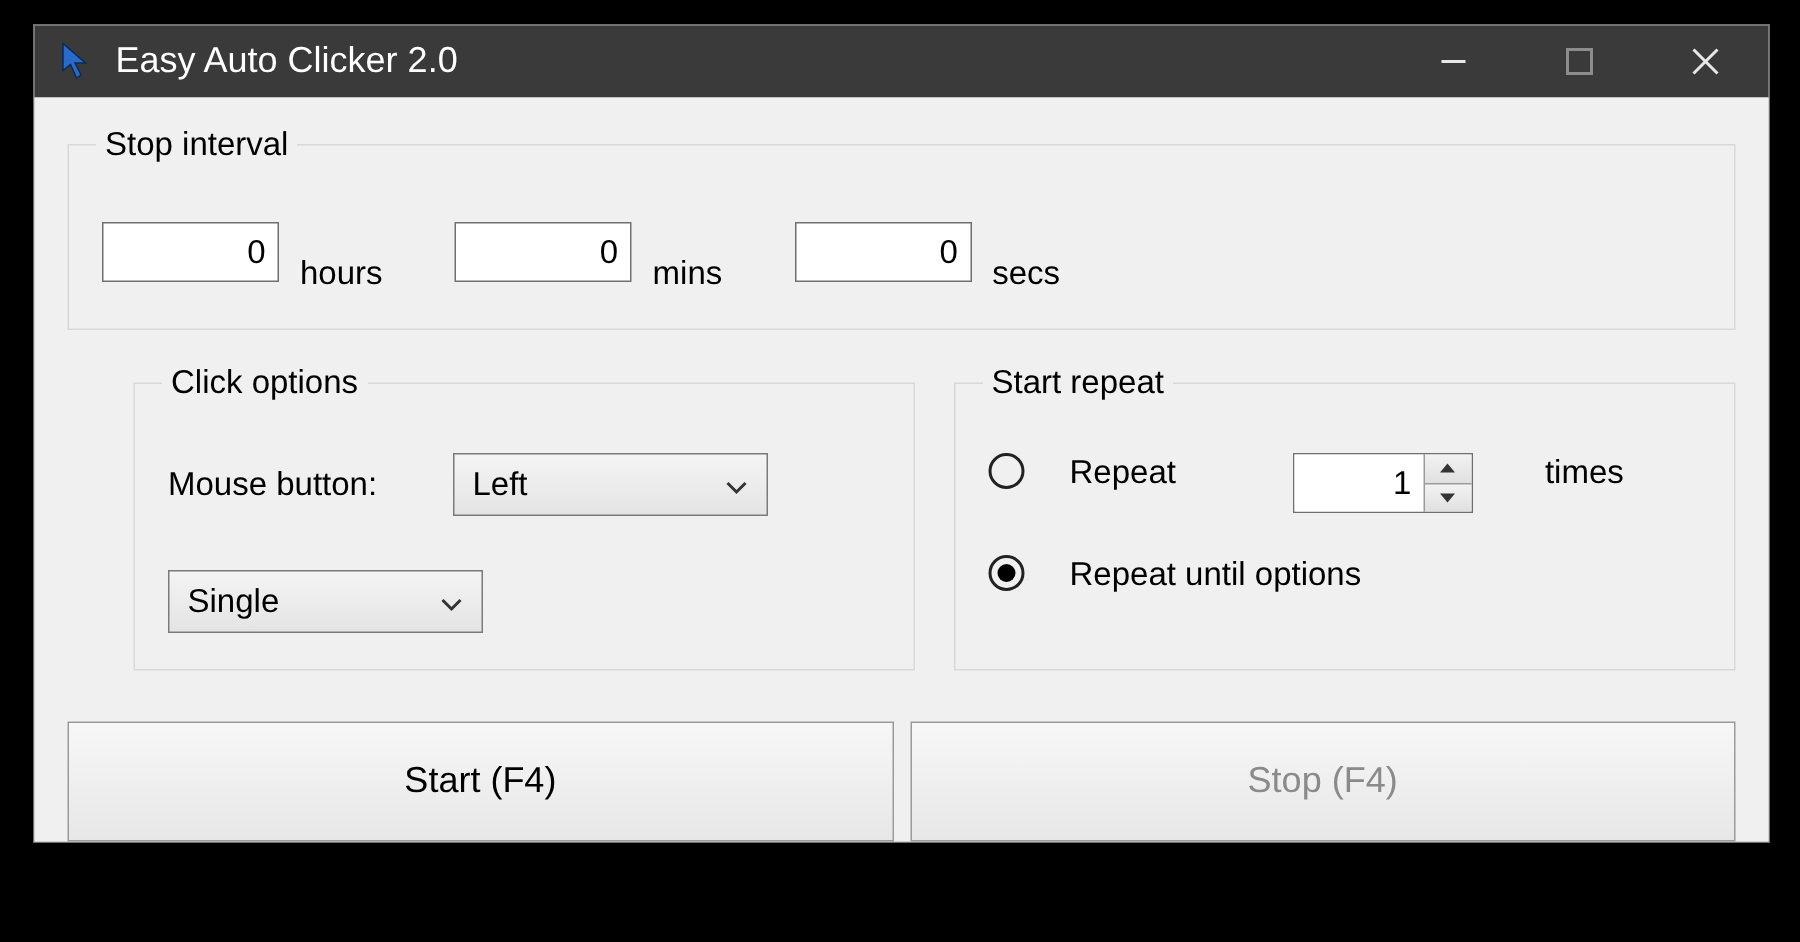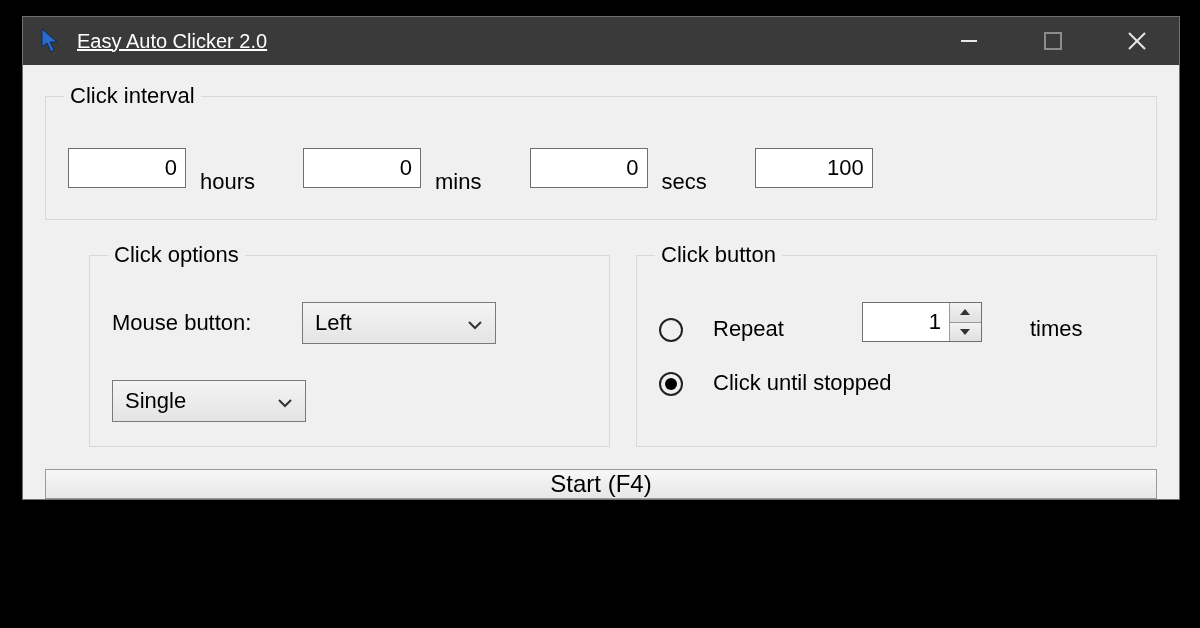--- a/index.html
+++ b/index.html
@@ -20,22 +20,21 @@
     width: 1158px;
     background: #f0f0f0;
     border: 1px solid #707070;
   }
   .titlebar {
     height: 48px;
     background: #3a3a3a;
     color: #fff;
     display: flex;
     align-items: center;
-    font-size: 20px;
-    text-decoration: underline;
+    font-size: 24px;
   }
   .titlebar .app-icon {
     width: 18px; height: 26px;
     margin: 0 18px 0 18px;
     position: relative;
   }
   .titlebar .app-icon svg { display: block; }
   .titlebar .title { flex: 0 0 auto; }
   .titlebar .spacer { flex: 1 1 auto; }
   .winbtn {
@@ -95,40 +94,40 @@
   .opts-grid {
     display: grid;
     grid-template-columns: 190px 220px;
     row-gap: 36px;
     align-items: center;
     padding-top: 8px;
   }
 
   .combo {
     position: relative;
-    width: 194px;
+    width: 210px;
     height: 42px;
     border: 1px solid #7a7a7a;
     background: linear-gradient(#f4f4f4,#e4e4e4);
     display: flex;
     align-items: center;
     padding: 0 12px;
     font-size: 22px;
   }
   .combo .chev {
     position: absolute;
     right: 12px;
     top: 50%;
     transform: translateY(-50%);
   }
 
   .repeat-rows { padding-top: 8px; }
   .repeat-row {
     display: flex;
-    align-items: flex-end;
+    align-items: flex-start;
     margin-bottom: 28px;
     gap: 18px;
   }
   .radio {
     width: 24px; height: 24px;
     border: 2px solid #222;
     border-radius: 50%;
     display: inline-flex;
     align-items: center; justify-content: center;
     margin-right: 12px;
@@ -169,22 +168,21 @@
   .spinner .spins div {
     flex: 1 1 0;
     display: flex; align-items: center; justify-content: center;
     background: linear-gradient(#f2f2f2,#e0e0e0);
   }
   .spinner .spins div + div { border-top: 1px solid #9a9a9a; }
 
   .action-row {
     display: flex;
     gap: 11px;
-    margin-top: 0;
-    flex-direction: column;
+    margin-top: 12px;
   }
   .bigbtn {
     flex: 1 1 0;
     height: 80px;
     border: 1px solid #9a9a9a;
     background: linear-gradient(#f7f7f7,#e7e7e7);
     font-size: 24px;
     display: flex; align-items: center; justify-content: center;
   }
   .bigbtn.disabled { color: #8a8a8a; }
@@ -217,36 +215,35 @@
       <svg width="22" height="22" viewBox="0 0 22 22">
         <line x1="3" y1="3" x2="19" y2="19" stroke="#e8e8e8" stroke-width="2"></line>
         <line x1="19" y1="3" x2="3" y2="19" stroke="#e8e8e8" stroke-width="2"></line>
       </svg>
     </div>
   </div>
 
   <div class="client">
 
     <fieldset class="group">
-      <legend>Click interval</legend>
+      <legend>Stop interval</legend>
       <div class="interval-row">
         <div class="pair">
           <input class="num-input" value="0" style="">
           <span class="unit-label">hours</span>
         </div>
         <div class="pair">
           <input class="num-input" value="0" style="">
           <span class="unit-label">mins</span>
         </div>
         <div class="pair">
           <input class="num-input" value="0" style="">
           <span class="unit-label">secs</span>
         </div>
         <div class="pair" style="margin-right:0">
-          <input class="num-input" value="100" style="">
         </div>
       </div>
     </fieldset>
 
     <div class="two-col">
 
       <fieldset class="group">
         <legend>Click options</legend>
         <div class="opts-grid">
           <div>Mouse button:</div>
@@ -264,21 +261,21 @@
             <span class="chev">
               <svg width="16" height="10" viewBox="0 0 16 10">
                   <polyline points="2,2 8,8 14,2" fill="none" stroke="#333" stroke-width="2"></polyline>
                 </svg>
             </span>
           </div>
         </div>
       </fieldset>
 
       <fieldset class="group">
-        <legend>Click button</legend>
+        <legend>Start repeat</legend>
         <div class="repeat-rows">
           <div class="repeat-row">
             <span class="radio"></span>
             <span class="radio-label">Repeat</span>
             <div class="spinner">
               <input value="1" style="">
               <div class="spins">
                 <div>
                   <svg width="12" height="8" viewBox="0 0 12 8">
                       <polygon points="6,1 11,7 1,7" fill="#333"></polygon>
@@ -288,27 +285,30 @@
                   <svg width="12" height="8" viewBox="0 0 12 8">
                       <polygon points="1,1 11,1 6,7" fill="#333"></polygon>
                     </svg>
                 </div>
               </div>
             </div>
             <span style="margin-left:30px">times</span>
           </div>
           <div class="repeat-row" style="margin-bottom:4px">
             <span class="radio checked"></span>
-            <span class="radio-label">Click until stopped</span>
+            <span class="radio-label">Repeat until options</span>
           </div>
         </div>
       </fieldset>
 
     </div>
 
     <div class="action-row">
       <div class="bigbtn">
         <span>Start (F4)</span>
       </div>
+      <div class="bigbtn disabled">
+        <span>Stop (F4)</span>
+      </div>
     </div>
 
   </div>
 </div>
 
 </body></html>

